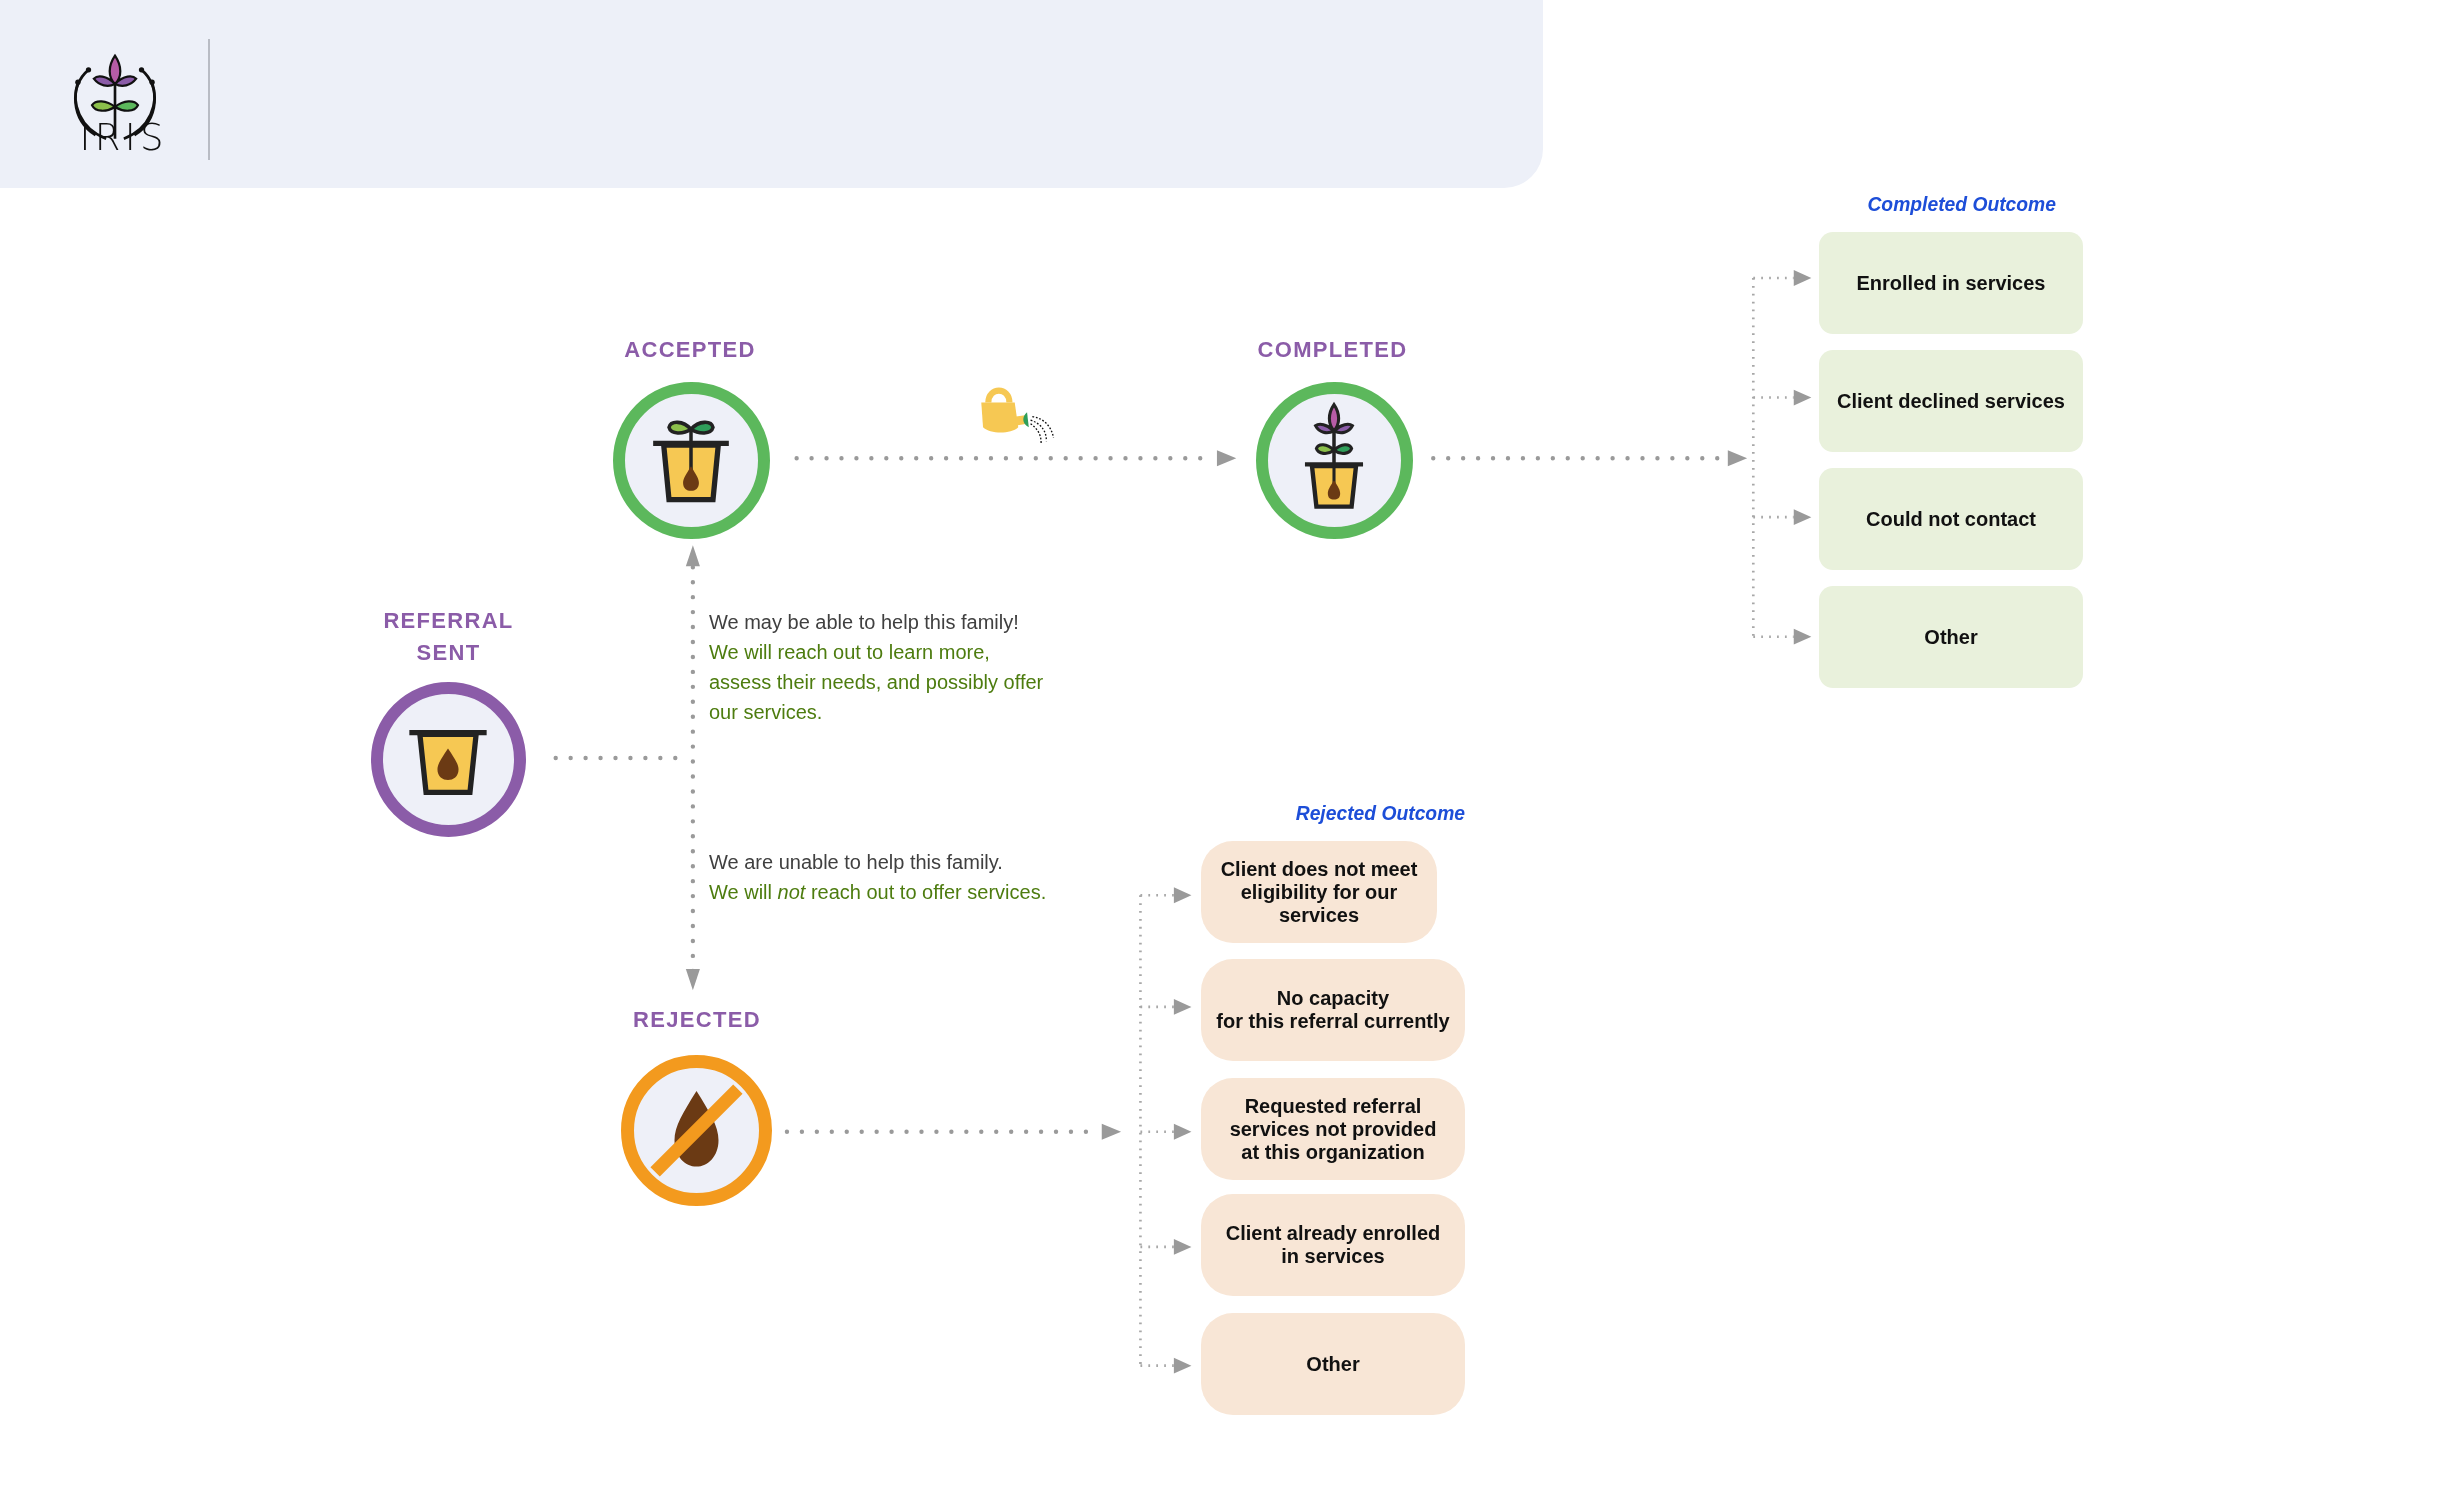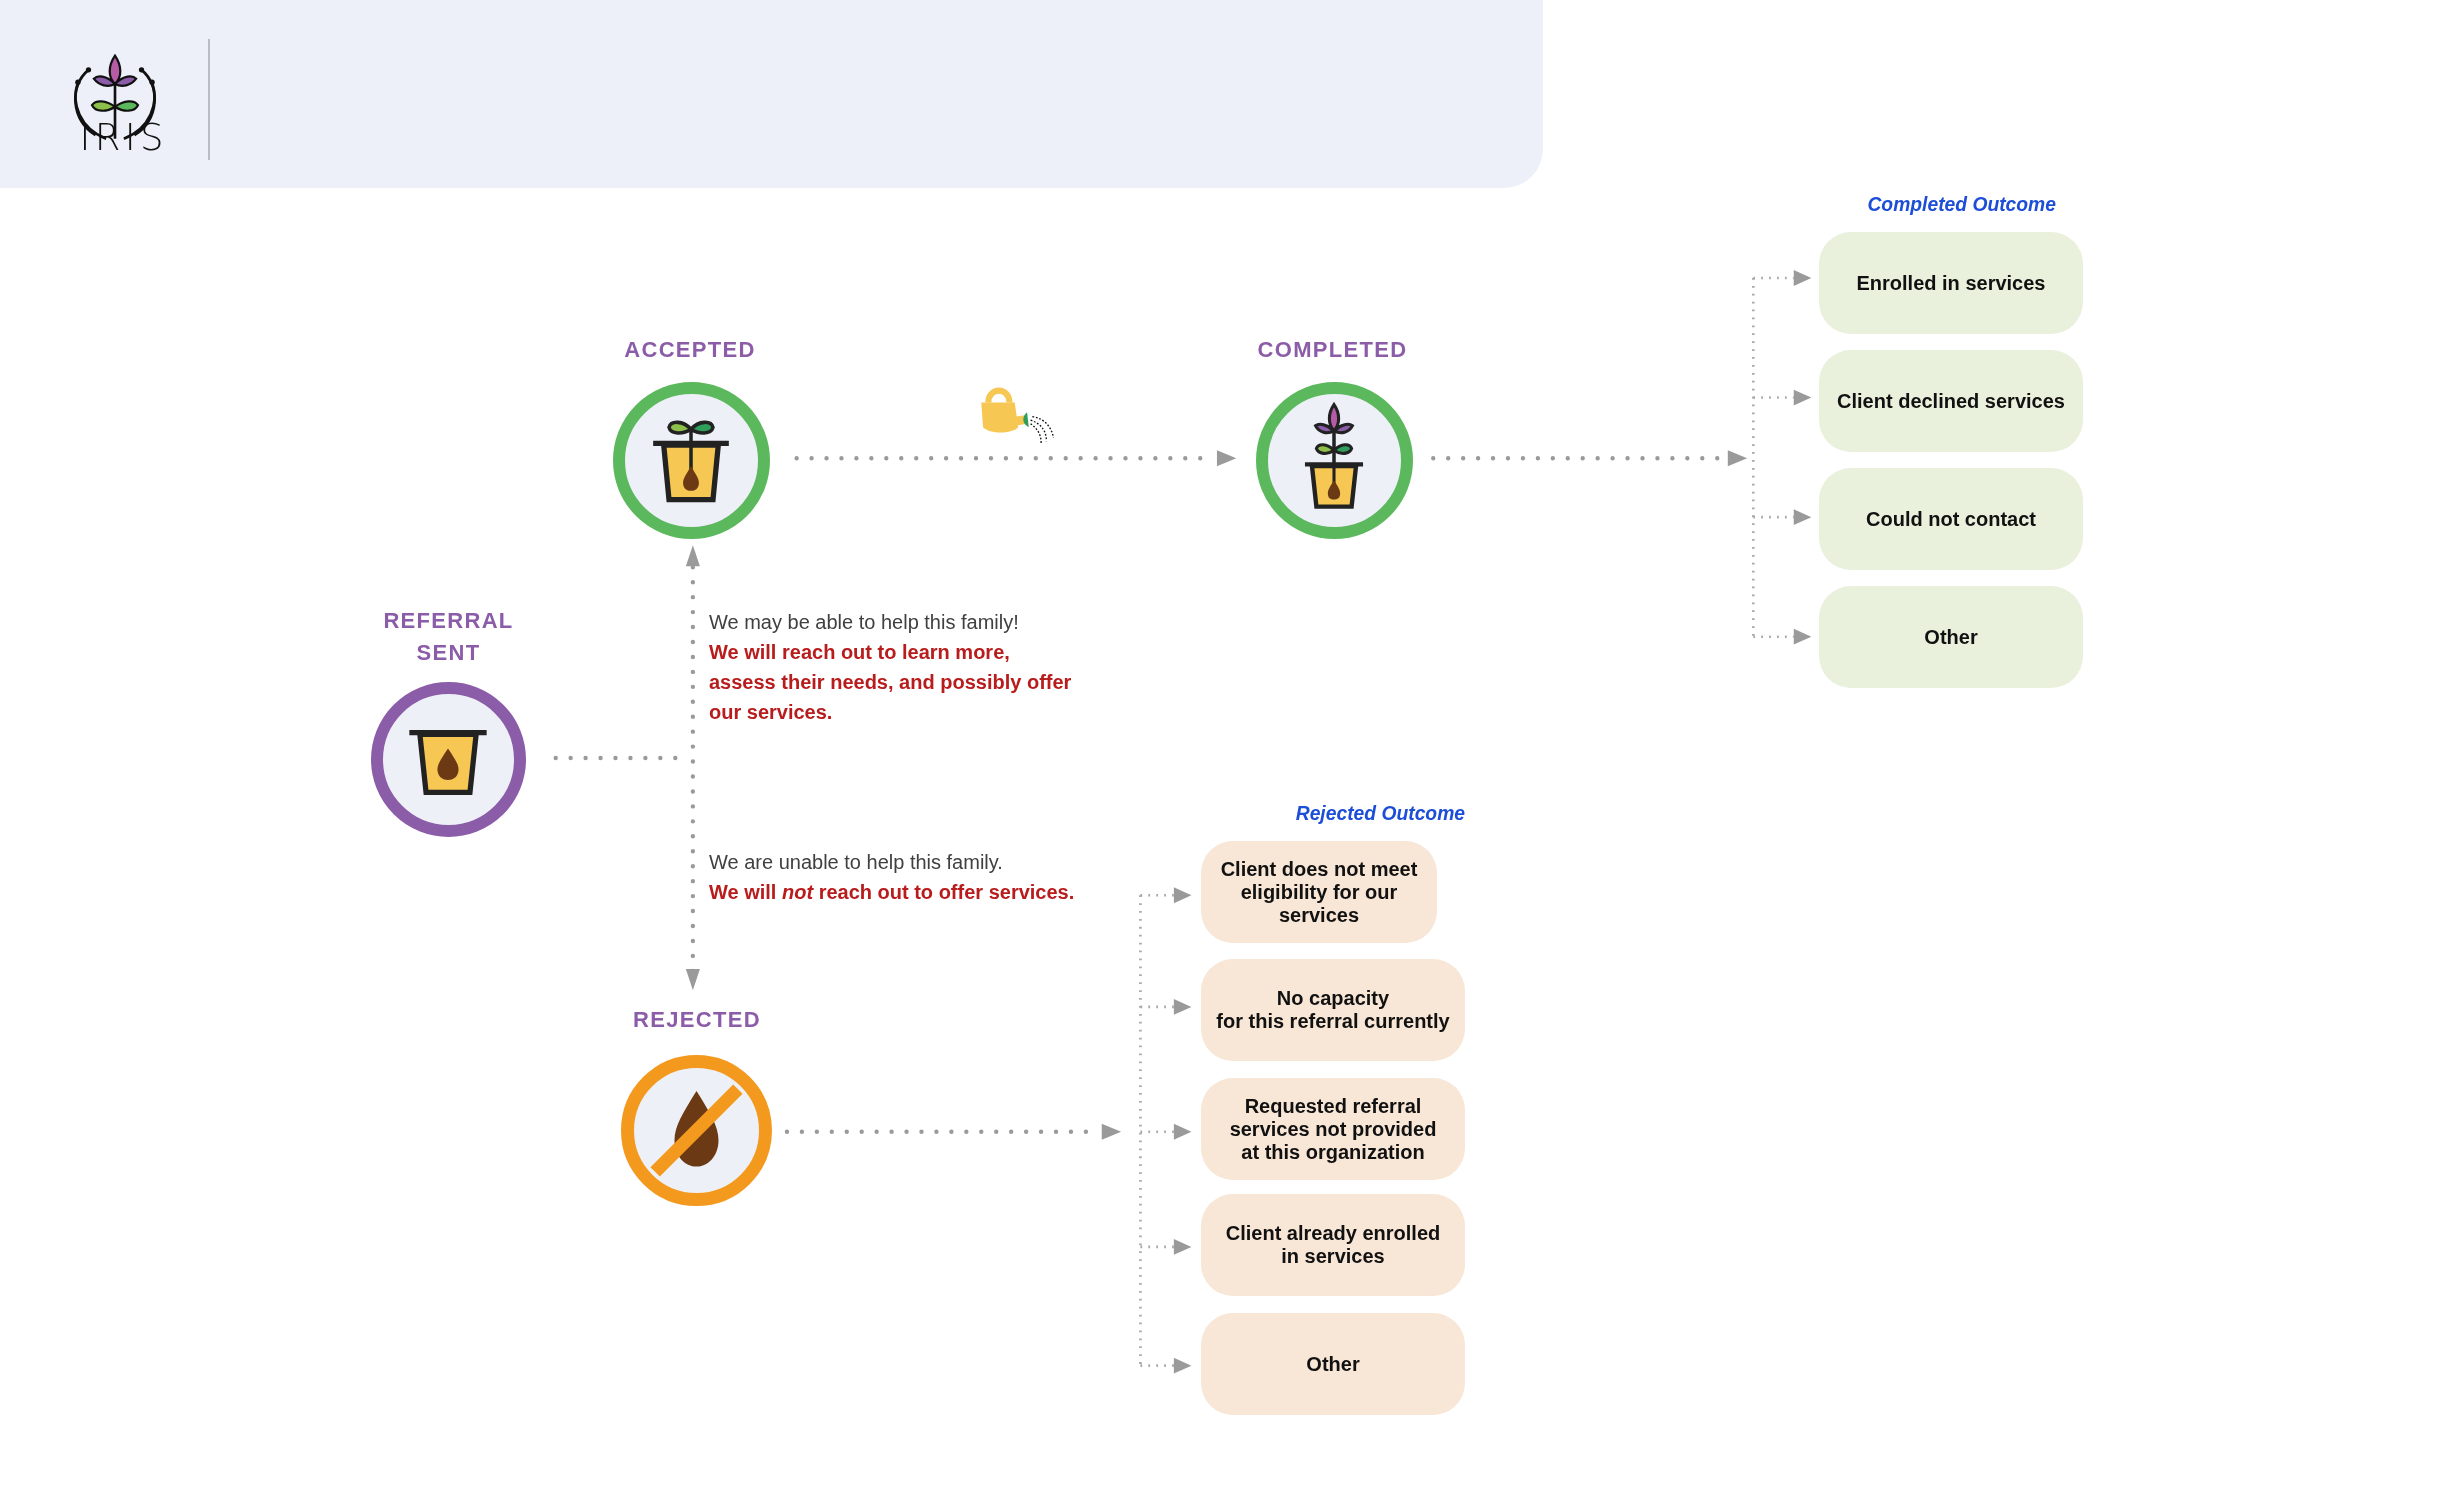--- a/index.html
+++ b/index.html
@@ -9,25 +9,25 @@
   .logo-text { position:absolute; left:62px; top:116px; width:106px; text-align:right; font-size:37px; letter-spacing:4.4px; color:#111; font-family:"DejaVu Sans", sans-serif; font-weight:300; }
   .header-divider { position:absolute; left:208px; top:39px; width:1.8px; height:121px; background:#b9bcc4; }
   .title { position:absolute; left:264px; top:79px; font-size:44px; color:#5b5d61; white-space:nowrap; }
   .title b { font-weight:bold; }
   .title span.light { font-weight:normal; letter-spacing:0.4px; }
   .stage-label { position:absolute; color:#8b5ca8; font-weight:bold; font-size:22px; letter-spacing:1.3px; text-align:center; line-height:32px; }
   .circle { position:absolute; border-radius:50%; background:#eef0f8; box-sizing:border-box; }
   .circle svg { position:absolute; left:0; top:0; }
   .outcome-title { position:absolute; font-style:italic; font-weight:bold; font-size:19.3px; text-align:right; color:#1d4ed8; }
   .box { position:absolute; border-radius:32px; display:flex; align-items:center; justify-content:center; text-align:center; font-size:20px; font-weight:bold; line-height:23px; color:#111; white-space:pre-line; }
-  .box.green { background:#e9f1dc; }
+  .box.green { background:#e9f1dc;border-radius:14px; }
   .box.peach { background:#f8e6d6; }
   .note { position:absolute; font-size:20px; line-height:30px; color:#333; }
   .note .hd { font-weight:normal; color:#404040; display:block; }
-  .note .bd { font-weight:bold; color:#b91c1c;text-align:right; }
+  .note .bd { font-weight:normal; color:#4d7c0f;text-align:right; }
   svg.connectors { position:absolute; left:0; top:0; }
 </style>
 </head>
 <body>
 
 <div class="header">
   <svg class="logo" viewBox="0 0 120 110" width="106" height="97" style="position:absolute;left:62px;top:33px;">
     <path d="M30 22 C8 40 10 78 38 96" fill="none" stroke="#111" stroke-width="3"></path>
     <path d="M90 22 C112 40 110 78 82 96" fill="none" stroke="#111" stroke-width="3"></path>
     <path d="M18 36 C10 60 20 88 50 100" fill="none" stroke="#111" stroke-width="3"></path>

